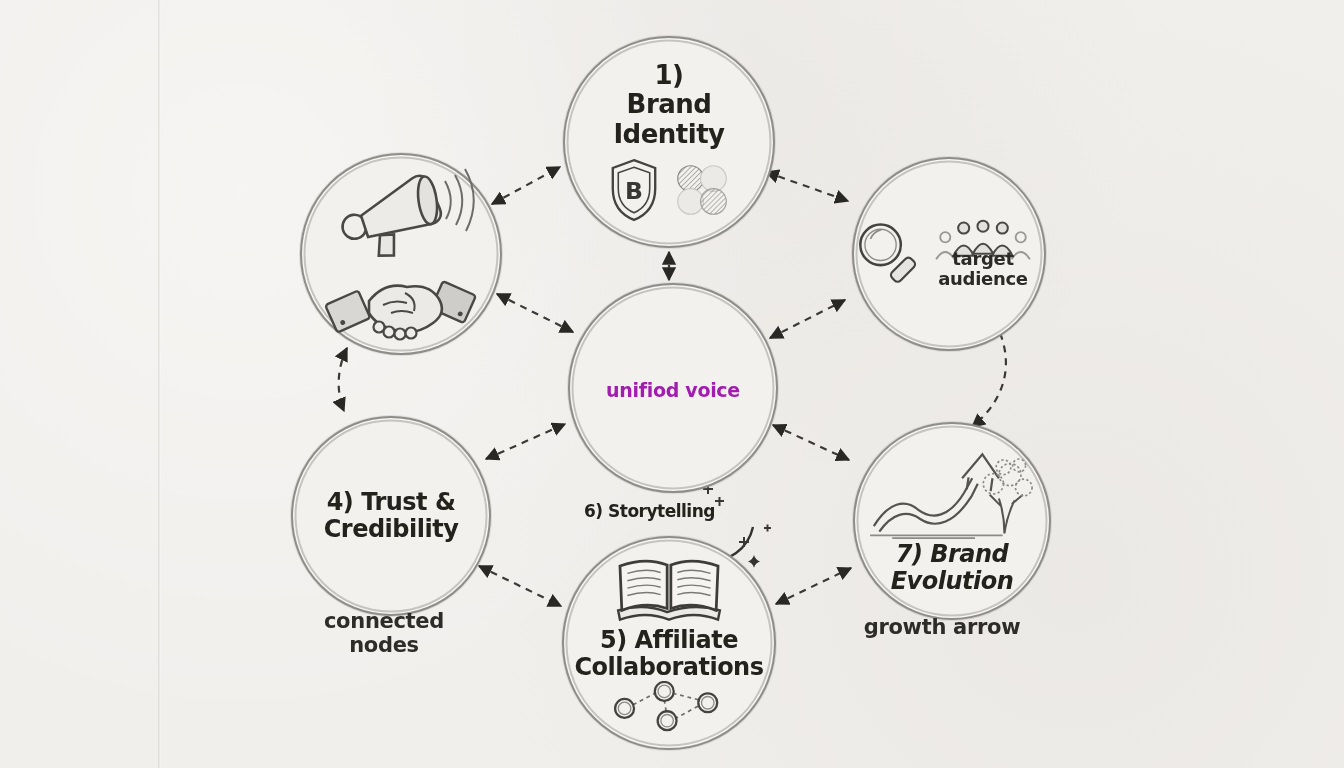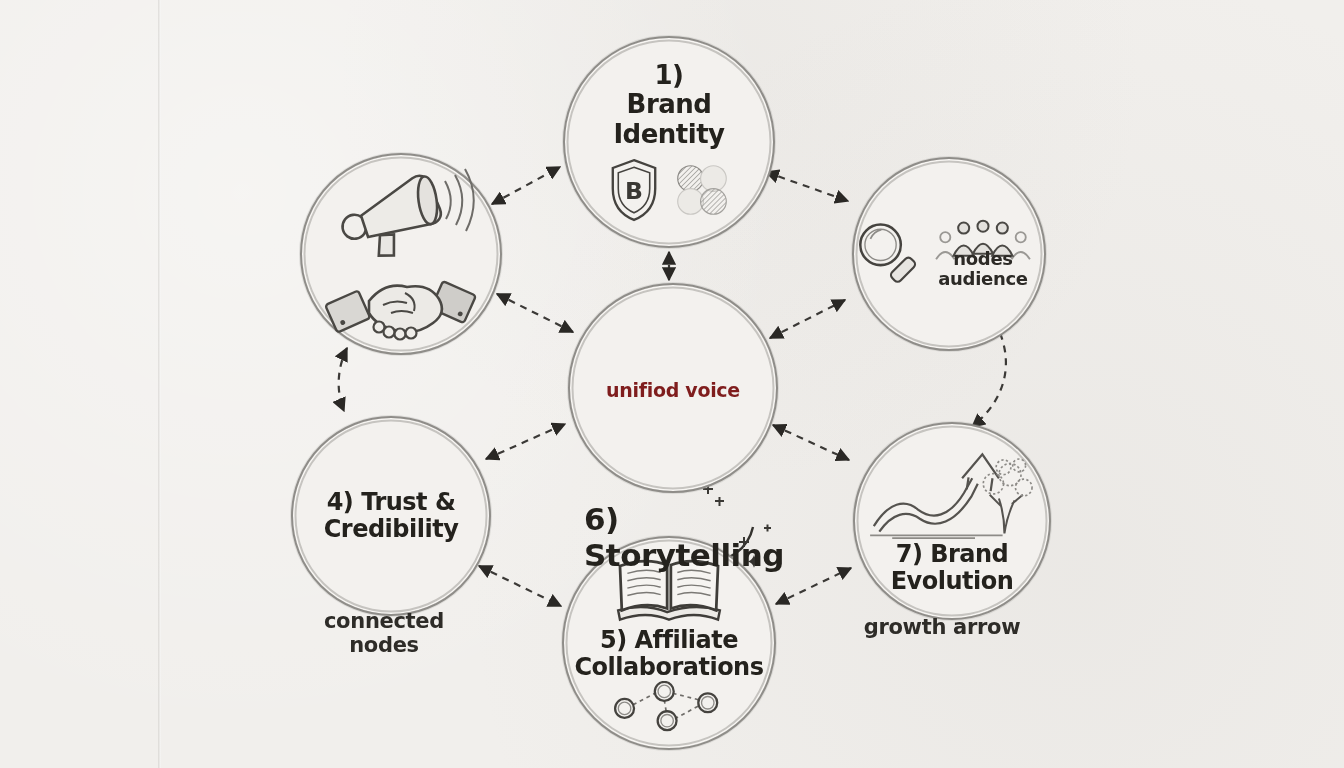--- a/index.html
+++ b/index.html
@@ -25,40 +25,40 @@
     box-shadow: inset 0 0 0 1.5px #f8f6f3, inset 0 0 0 3.5px #c6c4c0, 0 0 0 1px rgba(160,158,154,.25);
     display:flex;flex-direction:column;align-items:center;justify-content:center;
     text-align:center;
   }
   .node-a{left:300px;top:153px;width:198px;height:198px;}
   .node-1{left:563px;top:36px;width:208px;height:208px;}
   .node-2{left:852px;top:157px;width:190px;height:190px;}
   .node-3{left:568px;top:283px;width:206px;height:206px;}
   .node-4{left:291px;top:416px;width:196px;height:196px;}
   .node-5{left:562px;top:536px;width:210px;height:210px;}
-  .node-7{left:853px;top:422px;width:194px;height:194px;}
+  .node-7{left:853px;top:422px;width:194px;height:194px;font-style:italic;}
   .title{
     font-size:24px;font-weight:bold;line-height:1.14;letter-spacing:-.5px;
     white-space:pre-line;color:#24221d;
   }
   .node-1 .title{font-size:26px;}
-  .subtitle{font-size:19px;font-weight:bold;color:#7f1d1d;margin-top:4px;letter-spacing:-.3px;}
+  .subtitle{font-size:19px;font-weight:bold;color:#a21caf;margin-top:4px;letter-spacing:-.3px;}
   .iconrow{display:flex;align-items:center;gap:10px;margin-top:8px;}
   .row2{display:flex;align-items:flex-start;gap:2px;margin-top:2px;}
   .aud{display:flex;flex-direction:column;align-items:center;width:108px;}
   .aud .cap{font-size:18px;font-weight:bold;line-height:1.1;color:#2c2a26;margin-top:-14px;width:92px;letter-spacing:-.3px;}
   .caption{
     position:absolute;font-size:21px;font-weight:bold;color:#2e2c28;
     text-align:center;letter-spacing:-.3px;
   }
   .cap-4{left:304px;top:609px;width:160px;}
   .cap-7{left:862px;top:615px;width:160px;}
   .story-label{
     position:absolute;left:584px;top:501px;width:180px;
-    font-size:31px;font-weight:bold;color:#24221d;letter-spacing:-.5px;
+    font-size:17px;font-weight:bold;color:#24221d;letter-spacing:-.5px;
   }
 </style>
 </head>
 <body>
 
 <div class="canvas">
 
   <div class="fold"></div>
 
   <svg class="layer" width="1344" height="768">
@@ -172,21 +172,21 @@
           </g>
           <g fill="#e3e1dd" stroke="#4a4844" stroke-width="2.2">
             <circle cx="34" cy="12" r="6"></circle>
               <path d="M23,42 Q34,20 45,42 Z"></path>
             <circle cx="55" cy="10" r="6"></circle>
               <path d="M44,40 Q55,18 66,40 Z"></path>
             <circle cx="76" cy="12" r="6"></circle>
               <path d="M65,42 Q76,20 87,42 Z"></path>
           </g>
         </svg>
-        <div class="cap">nodes audience</div>
+        <div class="cap">target audience</div>
       </div>
     </div>
   </div>
 
   <div class="node node-3">
     <div class="subtitle">unifiod voice</div>
   </div>
 
   <div class="node node-4">
     <div class="title">4) Trust &amp;

